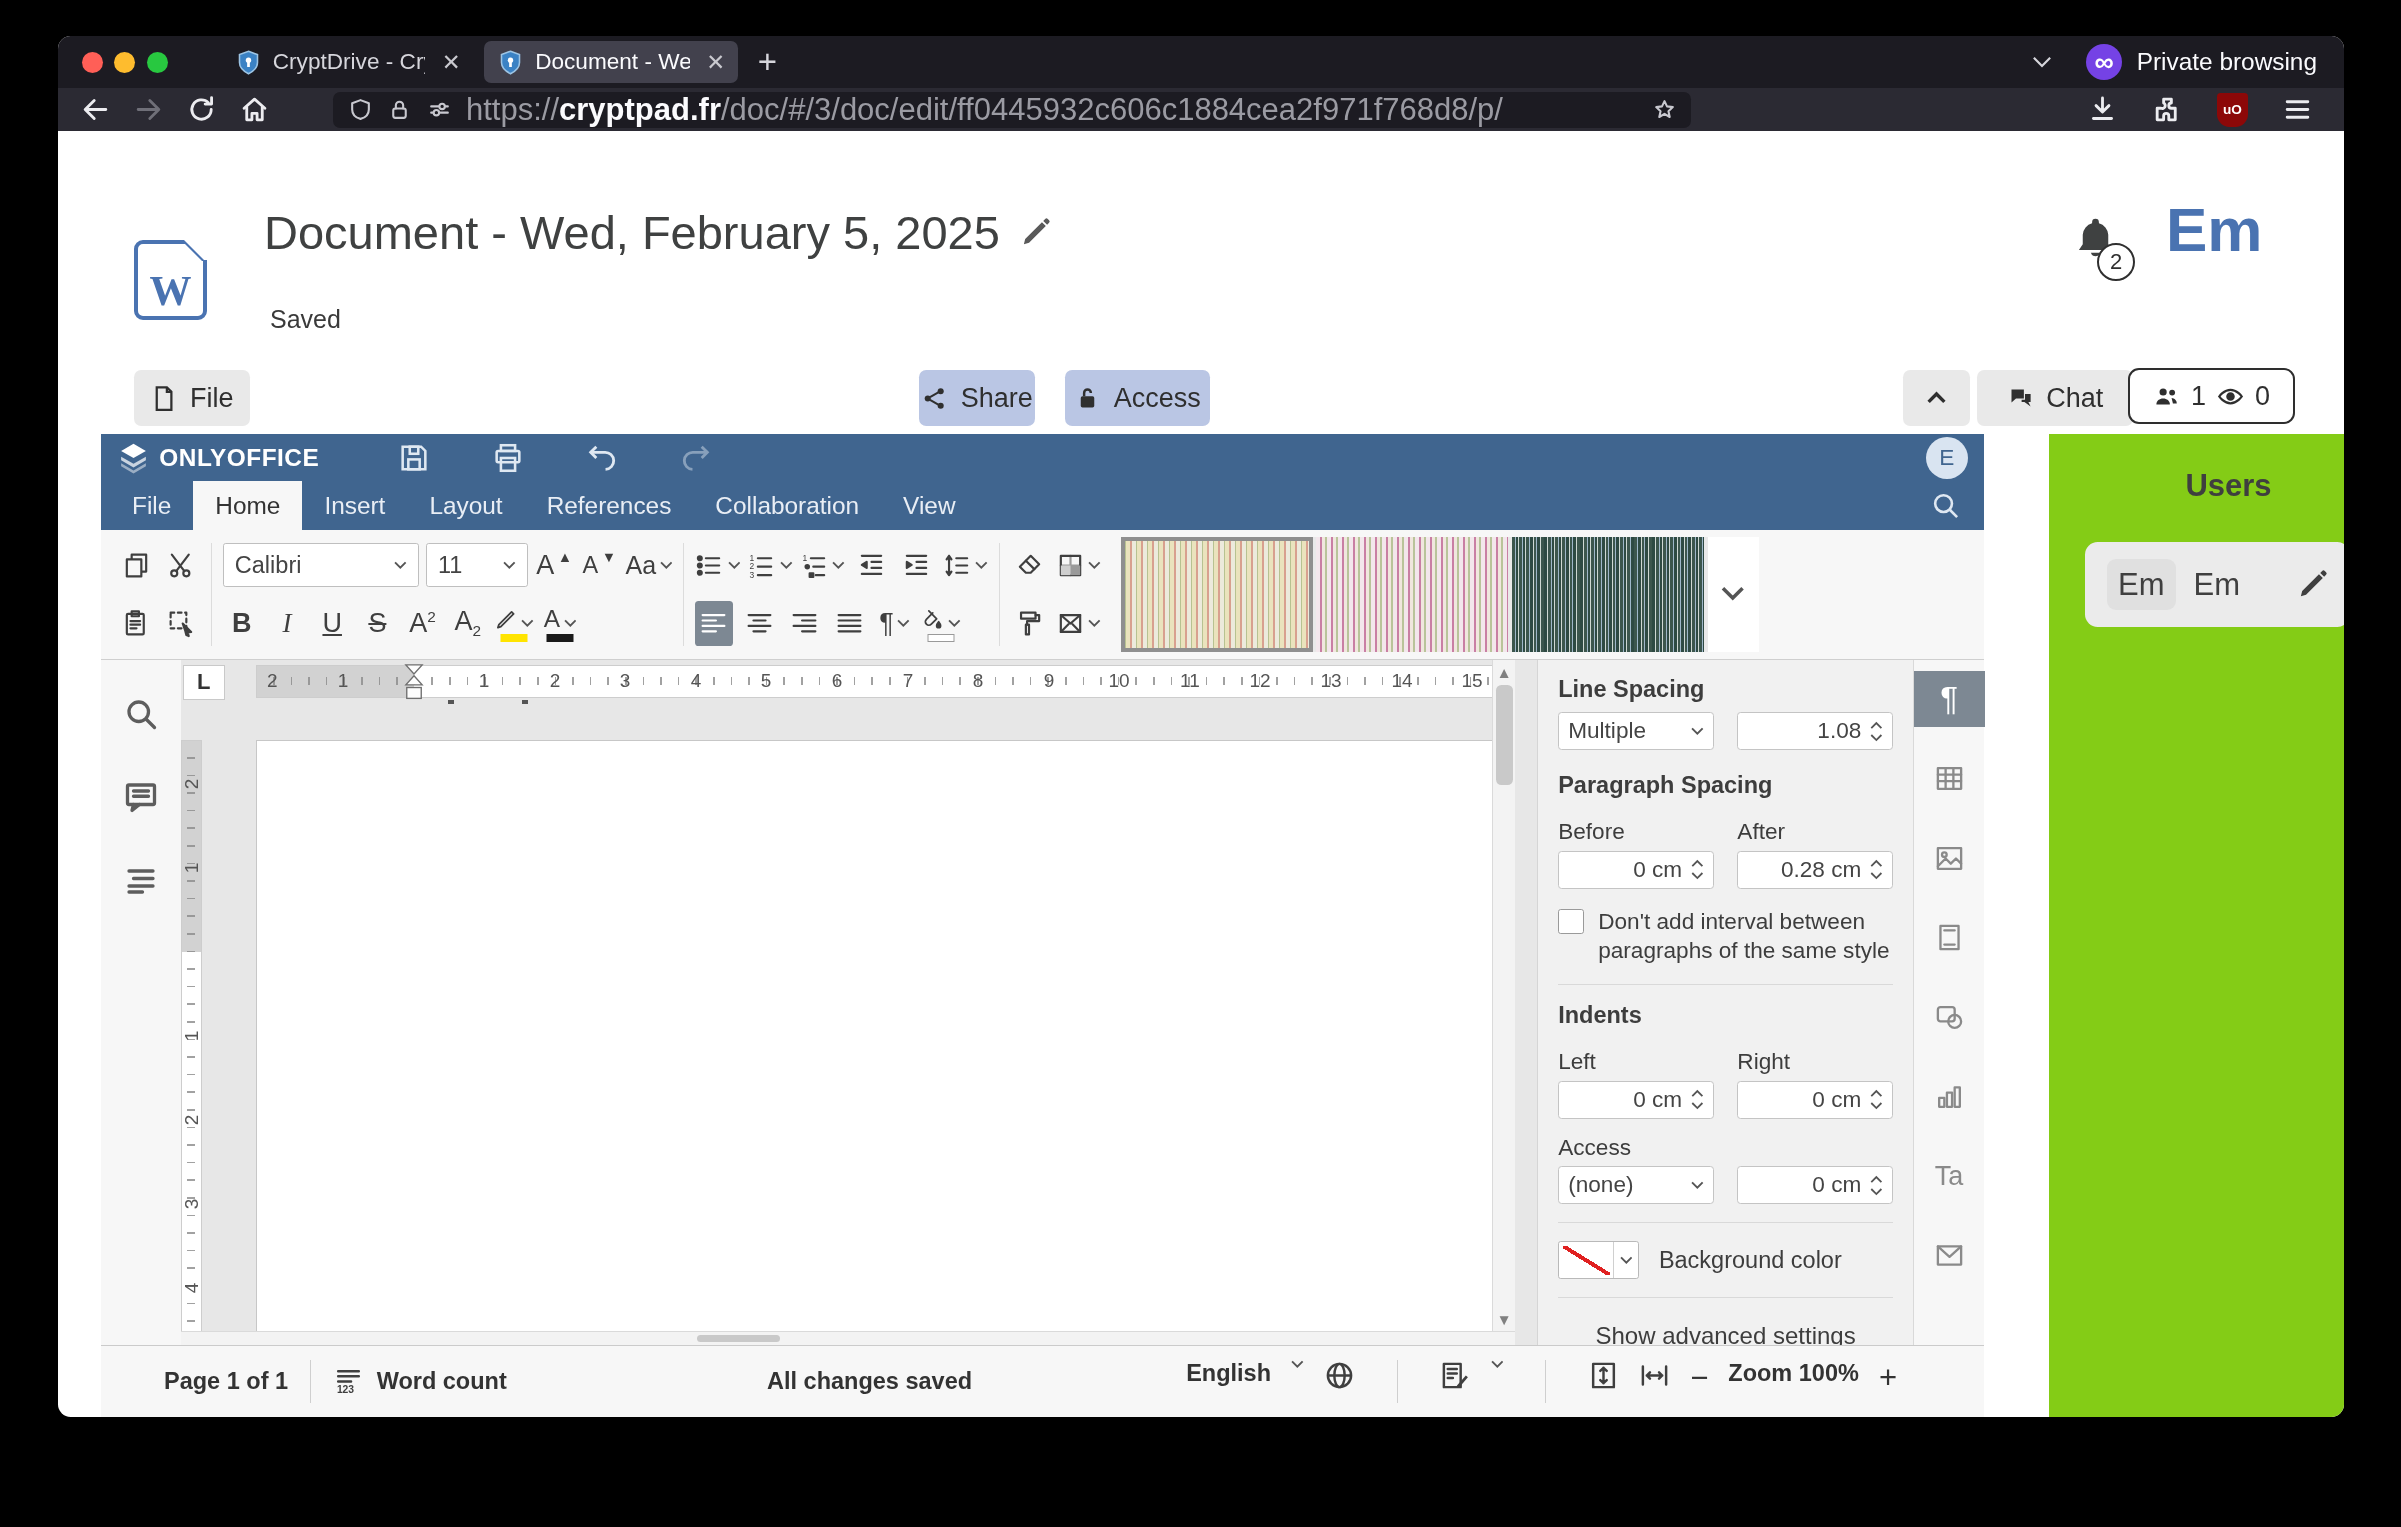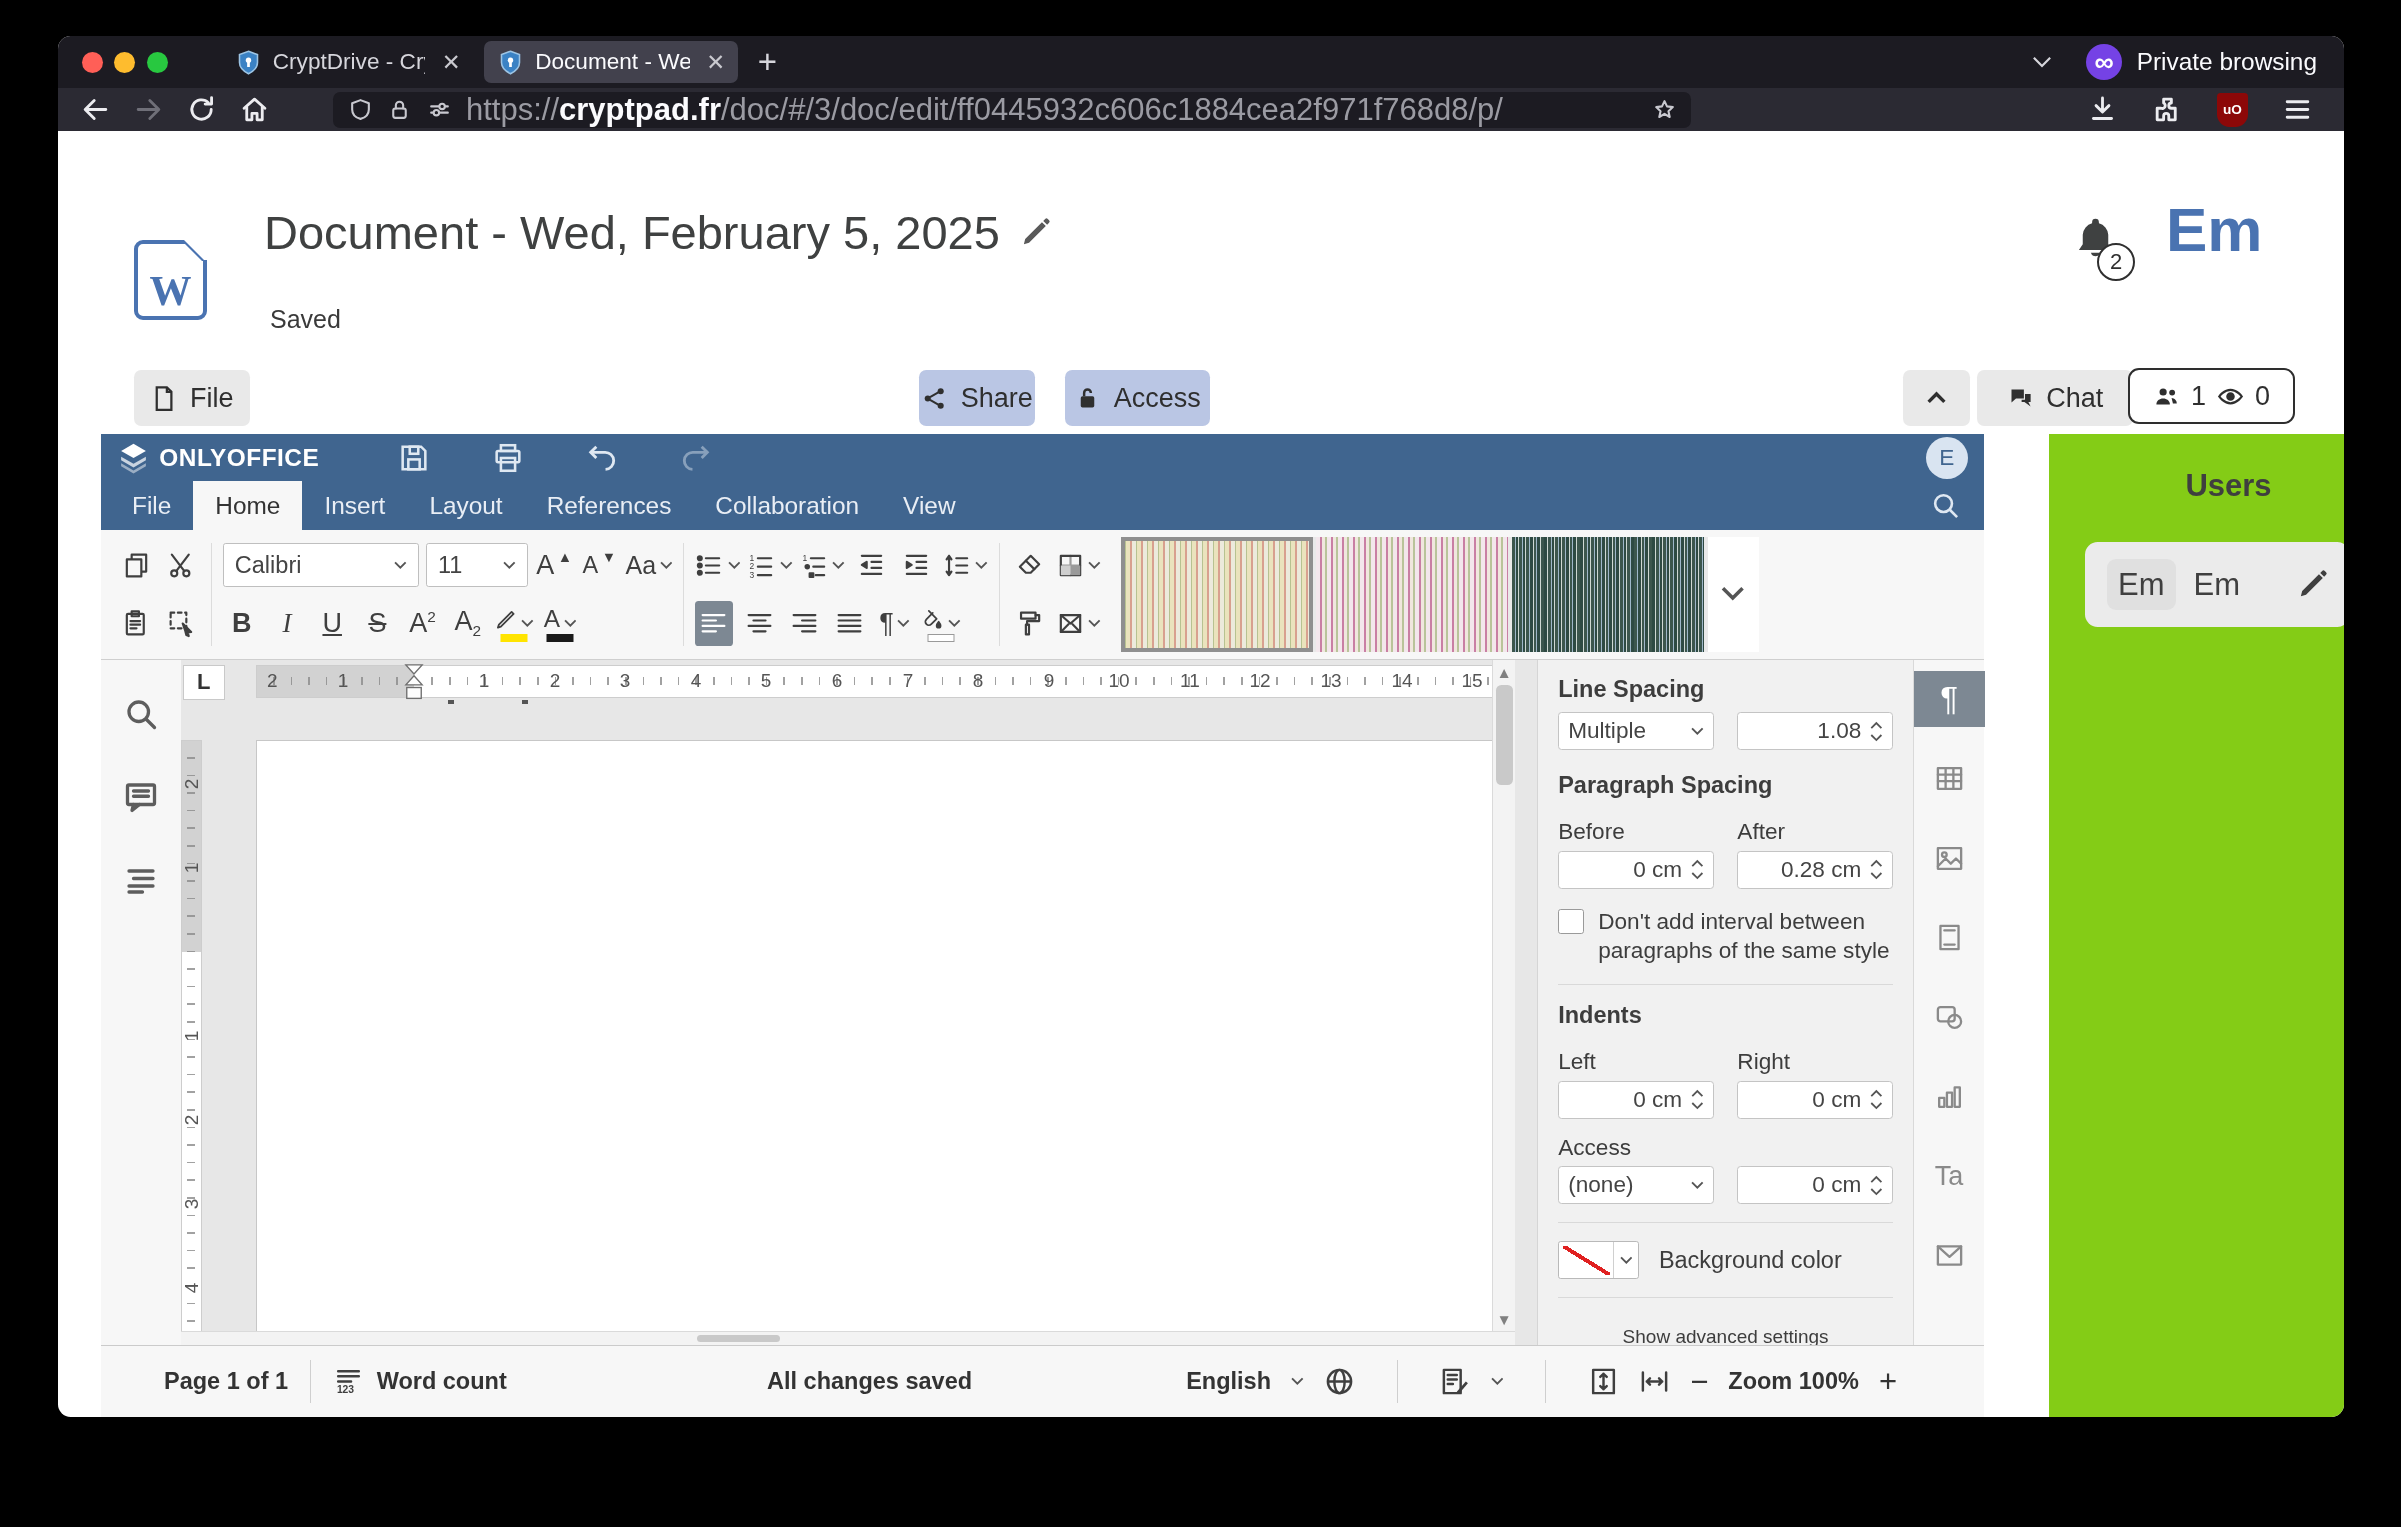--- a/index.html
+++ b/index.html
@@ -126,33 +126,33 @@
   .spn svg{width:12.7px;height:8.1px;fill:none;stroke:#555;stroke-width:1.8;}
   .chkrow{display:flex;gap:14.5px;margin-top:18px;align-items:flex-start;}
   .chk{width:23.5px;height:23.5px;border:1.8px solid #9a9a9a;border-radius:2.7px;background:#fff;flex:none;margin-top:1.8px;}
   .chktext{font-size:22.6px;line-height:1.3;}
   .pdiv{height:0.9px;background:#d9d9d9;margin:18px 0;}
   .bgrow{display:flex;align-items:center;gap:20px;}
   .swatch{display:flex;border:0.9px solid #b9b9b9;background:#fff;border-radius:2.7px;height:38px;box-sizing:border-box;}
   .sw-color{width:47px;background:linear-gradient(to top right,rgba(0,0,0,0) 46%,#e02020 46%,#e02020 54%,rgba(0,0,0,0) 54%),#fff;margin:3.6px;}
   .sw-chv{width:23.5px;display:flex;align-items:center;justify-content:center;border-left:0.9px solid #d0d0d0;}
   .adv{ text-align:center;margin-top:23.5px;}
-  .adv span{border-bottom:1.8px dotted #9a9a9a;padding-bottom:3.6px;font-size:19px;color:#3d3d3d;}
+  .adv span{border-bottom:1.8px dotted #9a9a9a;padding-bottom:3.6px;font-size:24px;color:#3d3d3d;}
 
   .rail{width:71px;background:#f7f7f7;border-left:0.9px solid #d9d9d9;box-sizing:border-box;display:flex;flex-direction:column;align-items:center;padding-top:11px;gap:23.5px;}
   .rail-tile{width:71px;height:56px;display:flex;align-items:center;justify-content:center;color:#8a8a8a;font-size:27px;}
   .rail-tile.on{background:#7d8893;color:#fff;}
   .rail-tile svg{width:31px;height:31px;fill:none;stroke:#8a8a8a;stroke-width:1.8;stroke-linecap:round;stroke-linejoin:round;}
 
   
   .oo-status{position:absolute;left:0;right:0;bottom:0;height:71px;background:#f7f7f7;border-top:0.9px solid #cbcbcb;display:flex;align-items:center;font-size:23.5px;color:#333;font-weight:600;}
   .ssep{width:0.9px;height:43px;background:#cfcfcf;margin:0 22px;}
   .sic{width:31px;height:31px;fill:none;stroke:#3f3f3f;stroke-width:1.9;stroke-linecap:round;stroke-linejoin:round;}
   .center-saved{position:absolute;left:666px;font-weight:600;}
-  .st-right{margin-left:auto;display:flex;align-items:center;gap:20px;margin-right:87px;}
+  .st-right{margin-left:auto;display:flex;gap:20px;margin-right:87px;}
 
   
   .users-title{text-align:center;font-size:31px;font-weight:bold;color:#3f3f3f;margin-top:34px;}
   .user-row{margin:38px 58px 0 36px;height:85px;background:#ebebeb;border-radius:12.7px;display:flex;align-items:center;padding:0 22px;gap:18px;box-sizing:border-box;}
   .user-chip{background:#e0e0e0;border-radius:9px;padding:7.2px 11px;font-size:31px;color:#3f3f3f;}
   .user-name{font-size:31px;color:#3f3f3f;}
   .user-edit{margin-left:auto;}
 </style>
 </head>
 <body>

